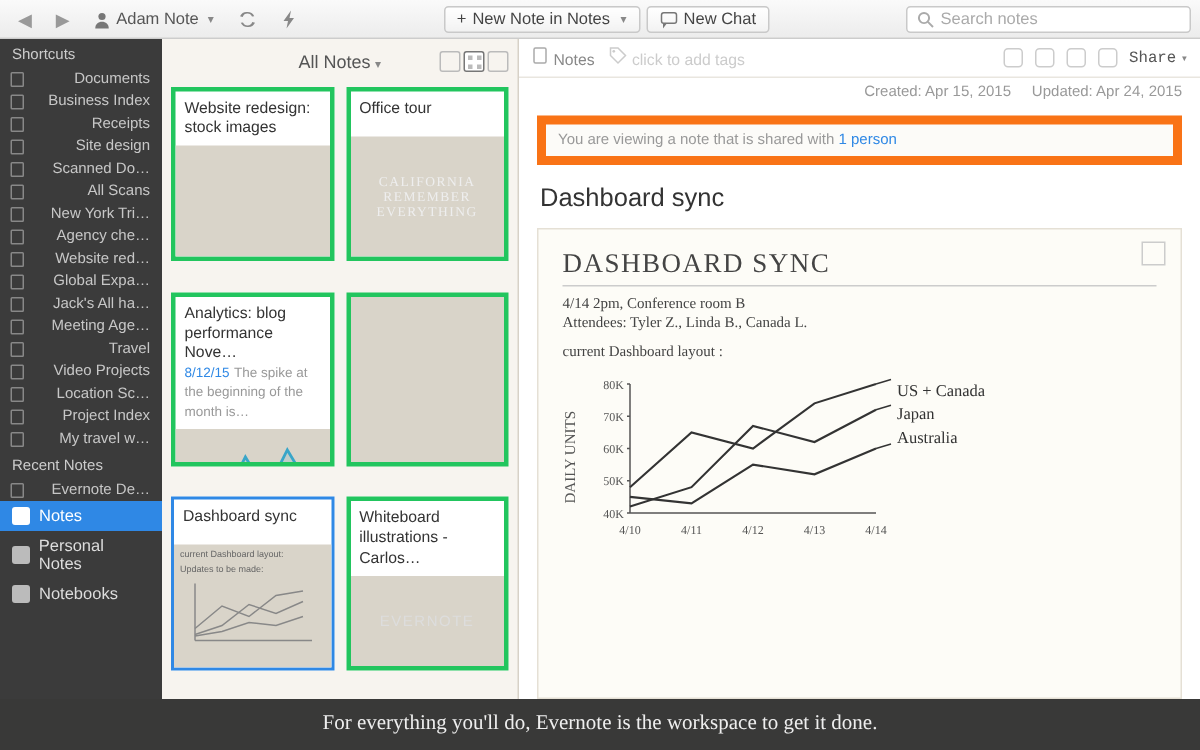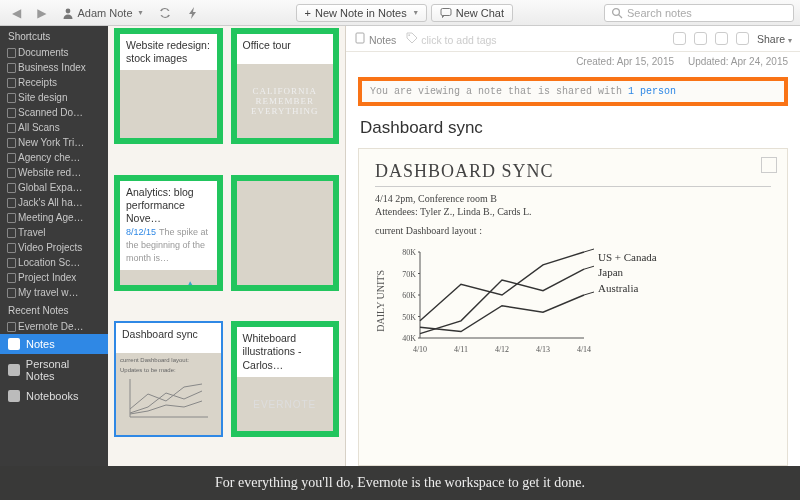--- a/index.html
+++ b/index.html
@@ -30,21 +30,21 @@
   
   .main { flex: 1; display: flex; min-height: 0; }
 
   
   .sidebar {
     width: 108px; background: #3b3b3b; color: #ddd; font-size: 10px;
     overflow: hidden; display: flex; flex-direction: column;
   }
   .sb-head { padding: 5px 8px 3px; font-size: 10px; color: #ccc; }
   .sb-list { list-style: none; }
-  .sb-list li { padding: 2px 8px 2px 18px; white-space: nowrap; overflow: hidden; text-overflow: ellipsis; color: #c7c7c7; position: relative; }
+  .sb-list li { padding: 2px 8px 2px 18px; white-space: nowrap; overflow: hidden; text-overflow: ellipsis; color: #c7c7c7; position: relative; text-align: right; }
   .sb-list li::before { content: ""; position: absolute; left: 7px; top: 3px; width: 7px; height: 8px; border: 1px solid #888; border-radius: 1px; }
   .sb-primary { display: flex; align-items: center; gap: 6px; padding: 4px 8px; font-size: 11px; }
   .sb-primary.active { background: #2f88e5; color: #fff; }
   .sb-primary .pi { width: 12px; height: 12px; background: #bbb; border-radius: 2px; }
   .sb-primary.active .pi { background: #fff; }
 
   
   .notes-col {
     width: 238px; background: #f7f4ef; border-right: 1px solid #d7d1c7;
     display: flex; flex-direction: column;
@@ -59,21 +59,21 @@
      linear-gradient(#bbb,#bbb) 2px 2px/3px 3px no-repeat,
      linear-gradient(#bbb,#bbb) 8px 2px/3px 3px no-repeat,
      linear-gradient(#bbb,#bbb) 2px 8px/3px 3px no-repeat,
      linear-gradient(#bbb,#bbb) 8px 8px/3px 3px no-repeat, #fff; border-color:#777;}
   .notes-grid {
     flex: 1; overflow-y: auto; padding: 2px 6px 6px; display: grid;
     grid-template-columns: 1fr 1fr; gap: 8px;
     scrollbar-width: thin;
   }
   .card {
-    background: #fff; border: 6px solid #22c55e; height: 116px;
+    background: #fff; border: 3px solid #22c55e; height: 116px;
     display: flex; flex-direction: column; overflow: hidden; font-size: 10px;
   }
   .card.selected { border: 2px solid #2f88e5; }
   .card .ct { padding: 5px 6px; color: #333; font-size: 10.5px; line-height: 1.25; min-height: 30px; }
   .card .note-date { color: #2f88e5; font-size: 9px; }
   .card .excerpt { color: #999; font-size: 9px; line-height: 1.2; }
   .card .thumb { flex: 1; background: #d9d4c9; }
 
   
   .th-office { background: linear-gradient(#7a7468,#4a463e); position: relative; }
@@ -86,26 +86,26 @@
   .th-dash svg{position:absolute; left:4px; top:26px;}
   .th-white { background: linear-gradient(#4f4f4f,#2b2b2b); position:relative;}
   .th-white::after{content:"EVERNOTE"; position:absolute; inset:0; display:flex;align-items:center;justify-content:center;color:#ddd; font-size:10px; letter-spacing:1px;}
 
   
   .note-pane { flex: 1; background: #fff; display: flex; flex-direction: column; }
   .np-bar {
     height: 26px; border-bottom: 1px solid #e9e6df; display: flex; align-items: center;
     padding: 0 8px; font-size: 10.5px; color: #888; gap: 10px;
   }
-  .np-bar .right { margin-left: auto; display: flex; align-items: center; gap: 8px; color: #aaa; }
+  .np-bar .right { margin-left: auto; display: flex; align-items: center; gap: 8px; color: #aaa; font-family: Liberation Mono, monospace; }
   .np-bar .mini { width:13px;height:13px;border:1px solid #ccc;border-radius:3px; }
   .np-meta { padding: 4px 12px; font-size: 10px; color: #999; text-align: right; }
   .np-share {
-    margin: 6px 12px; border: 4px solid #f97316; background: #fcfbf8;
-    padding: 5px 8px; font-size: 10px; color: #999; font-family: Liberation Mono, monospace;
+    margin: 6px 12px; border: 6px solid #f97316; background: #fcfbf8;
+    padding: 5px 8px; font-size: 10px; color: #999;
   }
   .np-share a { color: #2f88e5; text-decoration: none; }
   .np-title { padding: 6px 14px 10px; font-size: 17px; color: #333; }
   .paper {
     margin: 0 12px; flex: 1; border: 1px solid #e5e0d5; background: #fdfcf7;
     padding: 12px 16px; font-family: "Comic Sans MS", cursive; color: #444; font-size: 13px;
     position: relative; overflow: hidden;
   }
   .paper .hd { font-size: 18px; letter-spacing: 1px; border-bottom: 1px solid #ccc; padding-bottom: 4px; margin-bottom: 6px; }
   .paper .row { font-size: 10px; margin: 2px 0; }
@@ -212,20 +212,28 @@
           <span>Personal Notes</span>
         </div>
         <div class="sb-primary">
           <span class="pi"></span>
           <span>Notebooks</span>
         </div>
       </div>
   </div>
 
   <div class="notes-col">
+    <div class="notes-head">
+      <span class="dropdown-arrow"><span>All Notes</span></span>
+      <span class="view-icons">
+        <span class="vi"></span>
+        <span class="vi grid"></span>
+        <span class="vi"></span>
+      </span>
+    </div>
     <div class="notes-grid" id="notes-grid">
         <div class="card">
           <div class="ct">Website redesign: stock images</div>
           <div class="thumb th-team"></div>
         </div>
         <div class="card">
           <div class="ct">Office tour</div>
           <div class="thumb th-office"></div>
         </div>
         <div class="card">
@@ -295,21 +303,21 @@
     </div>
     <div class="np-share">
       <span>You are viewing a note that is shared with </span><a href="#">1 person</a>
     </div>
     <div class="np-title">Dashboard sync</div>
 
     <div class="paper">
       <div class="corner"></div>
       <div class="hd">DASHBOARD SYNC</div>
       <div class="row">4/14   2pm,  Conference room B</div>
-      <div class="row">Attendees:  Tyler Z., Linda B., Cards L.</div>
+      <div class="row">Attendees:  Tyler Z., Linda B., Canada L.</div>
       <div class="row" style="margin-top:8px">current Dashboard layout :</div>
 
       <div class="chartwrap">
         <div class="ylabel">DAILY UNITS</div>
         <svg id="sketch-chart" width="200" height="110">
             <line x1="28" y1="6" x2="28" y2="92" stroke="#555"></line>
             <line x1="28" y1="92" x2="192" y2="92" stroke="#555"></line>
             <text x="24" y="95" font-size="8" text-anchor="end" fill="#555">40K</text>
             <line x1="26" y1="92" x2="28" y2="92" stroke="#555"></line>
             <text x="24" y="73.5" font-size="8" text-anchor="end" fill="#555">50K</text>

